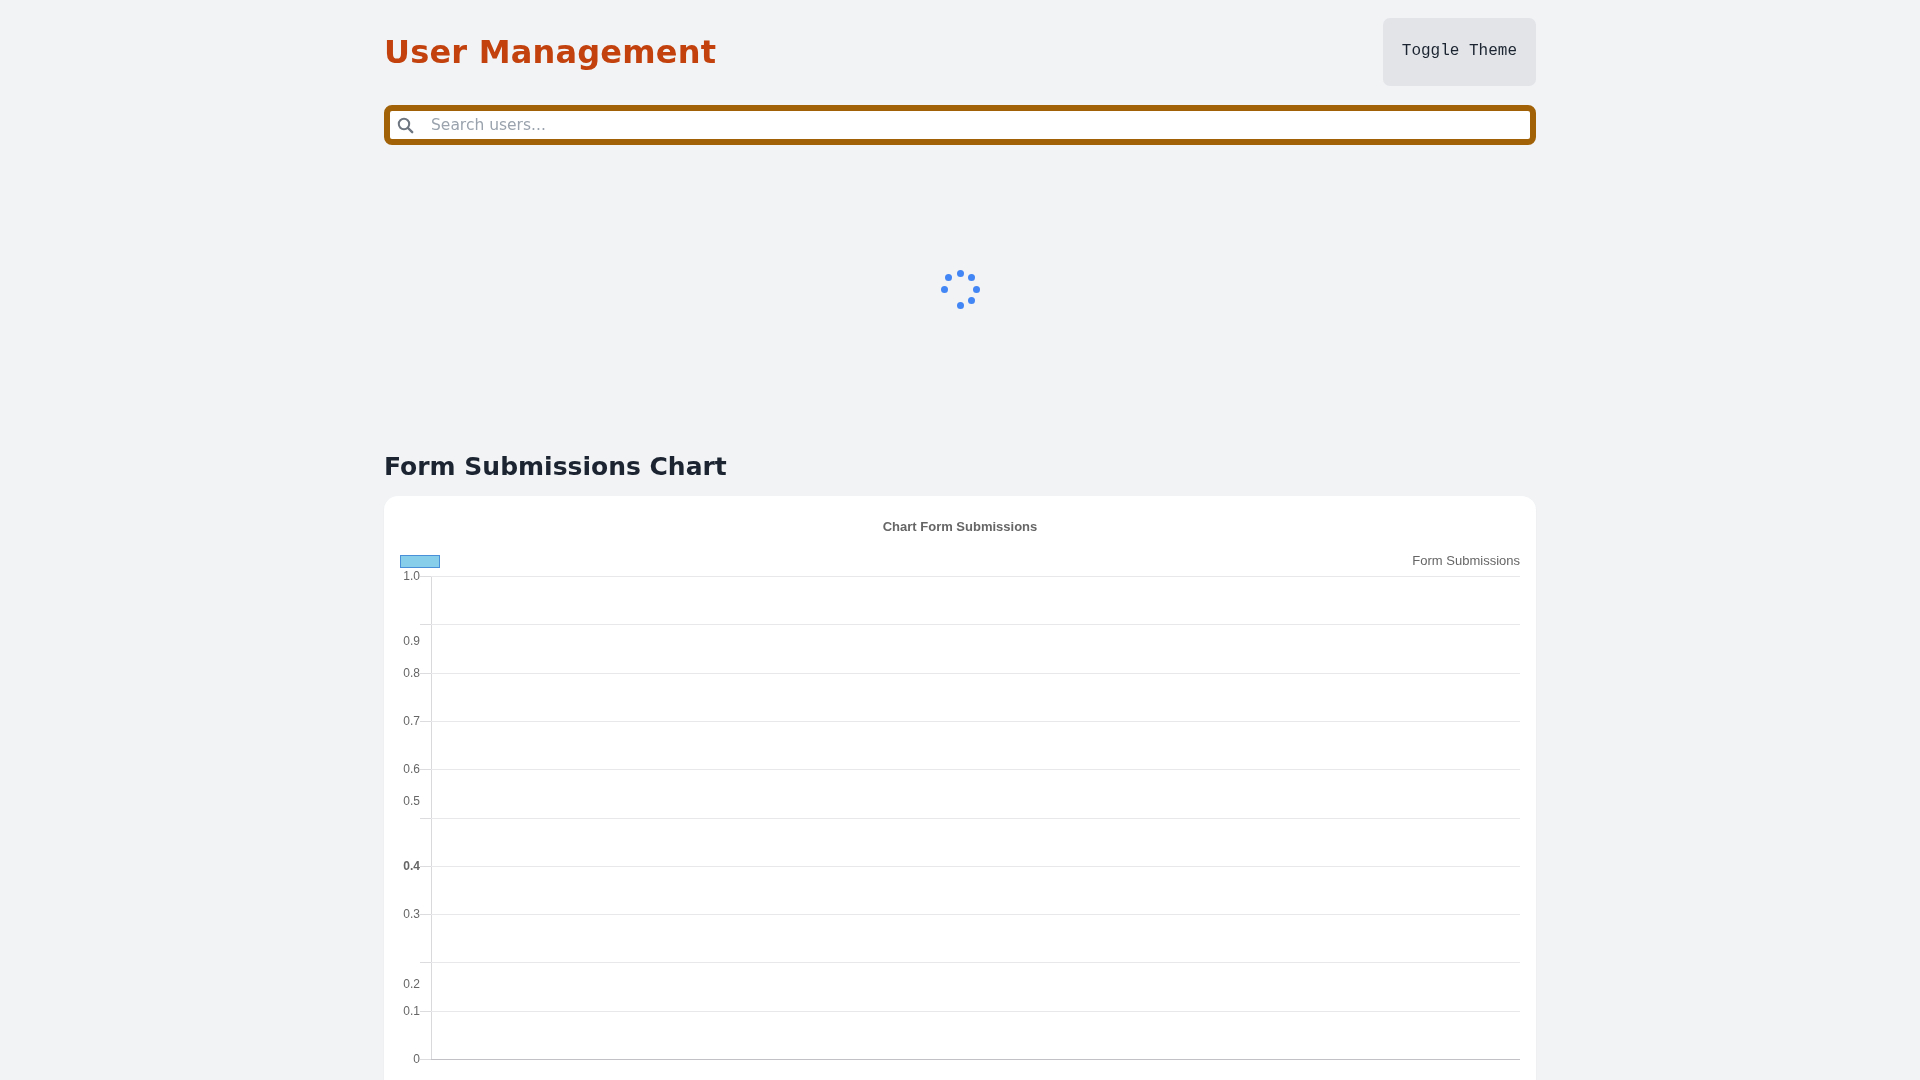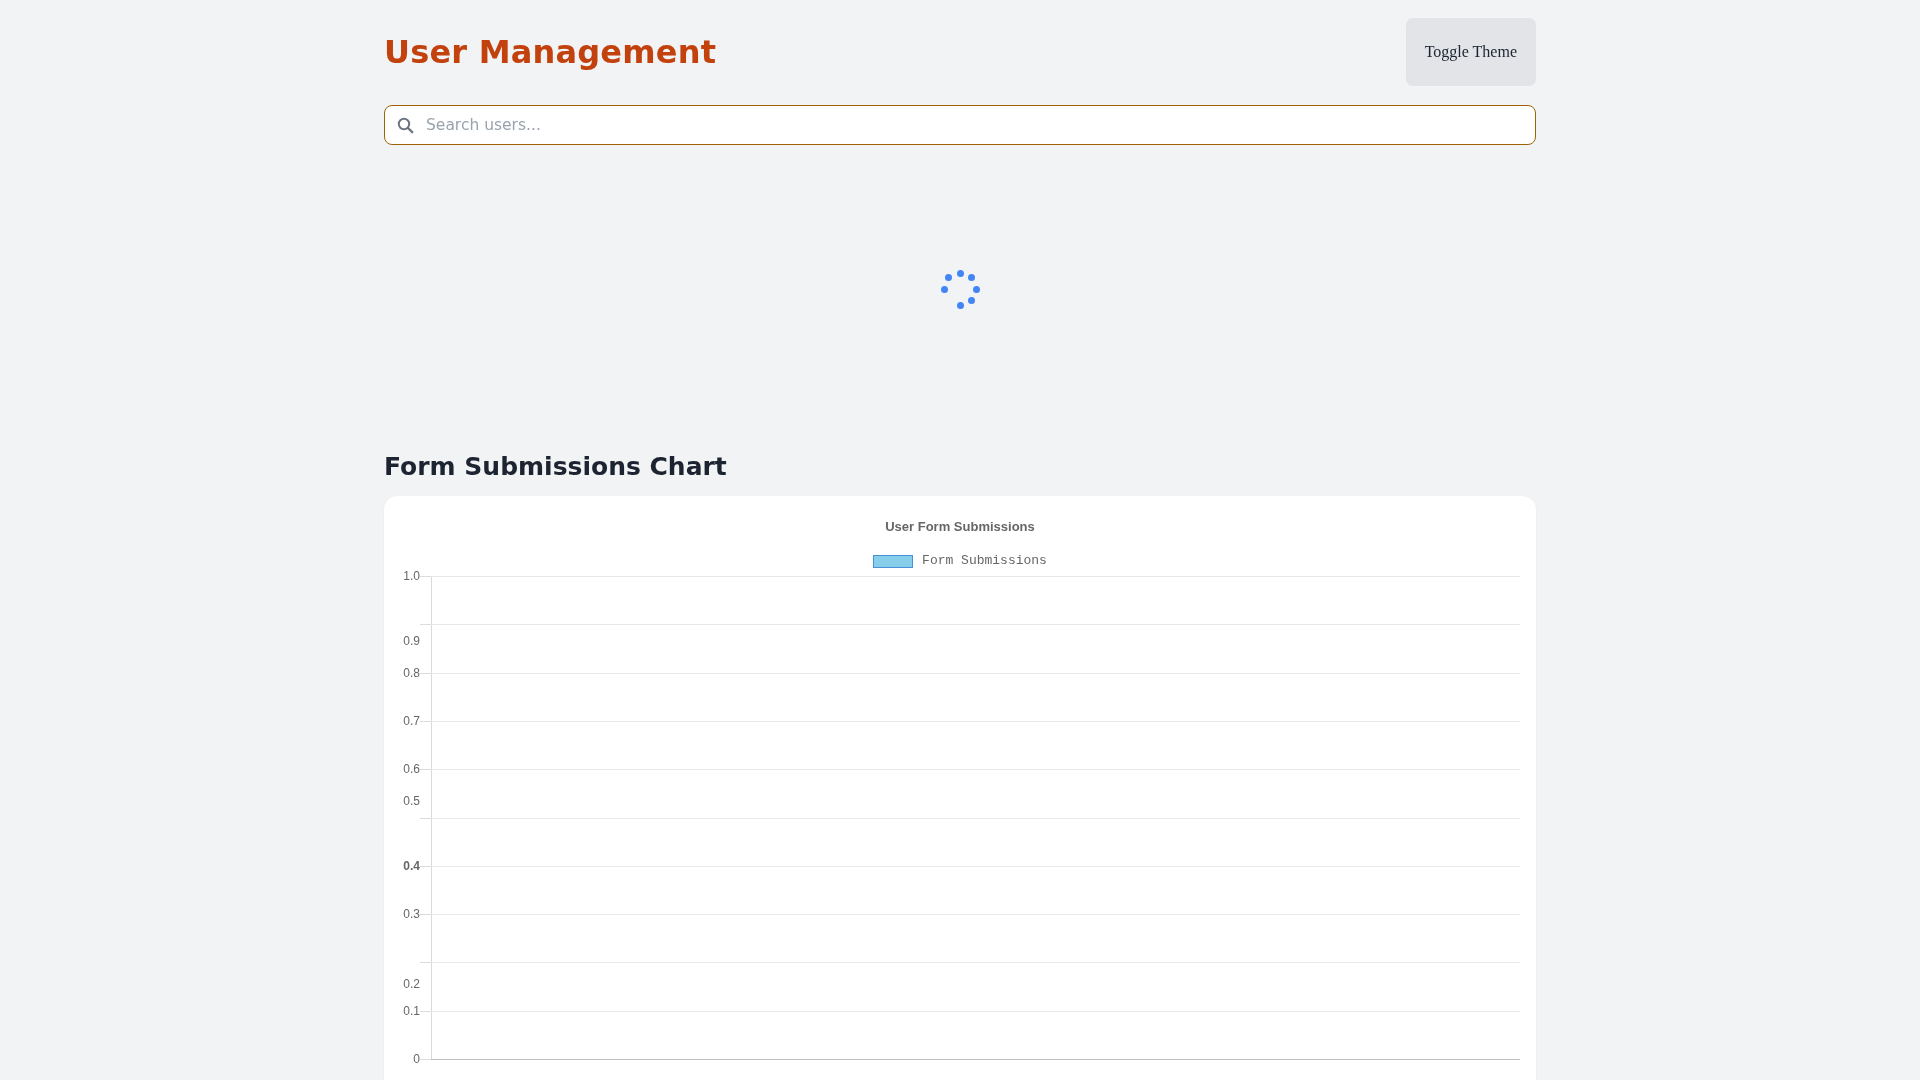--- a/index.html
+++ b/index.html
@@ -8,47 +8,47 @@
     background: #f1f3f5;
     font-family: "DejaVu Sans", "Liberation Sans", sans-serif;
     color: #1b2430;
   }
   .container { width: 1152px; margin: 0 auto; padding-top: 32px; }
 
   .header-row { display: flex; justify-content: space-between; align-items: center; height: 40px; }
   h1.page-title { font-size: 32px; font-weight: bold; color: #c2410c; letter-spacing: 0.2px; }
   .theme-btn {
     background: #e2e4e8; color: #1b2430; border: none; border-radius: 7px;
-    font-family: Liberation Serif, serif; font-size: 16px; padding: 24px 19px;
+    font-family: Liberation Mono, monospace; font-size: 16px; padding: 24px 19px;
     cursor: pointer; line-height: 1.2;
   }
 
   .search-wrap { position: relative; margin-top: 33px; height: 40px; }
   .search-wrap input {
-    width: 100%; height: 40px; border: 1px solid #a16207; border-radius: 8px;
+    width: 100%; height: 40px; border: 6px solid #a16207; border-radius: 8px;
     background: #ffffff; padding: 0 14px 0 41px; font-family: "DejaVu Sans", sans-serif;
     font-size: 15.5px; color: #374151; outline: none;
   }
   .search-wrap input::placeholder { color: #9aa3ad; }
   .search-icon { position: absolute; left: 13px; top: 12px; width: 17px; height: 17px; pointer-events: none; }
 
   .loading-area { height: 288px; display: flex; align-items: center; justify-content: center; }
   .spinner { position: relative; width: 38px; height: 38px; animation: rot 1s steps(8) infinite; }
   .spinner .dot { position: absolute; width: 7px; height: 7px; border-radius: 50%; }
   @keyframes rot { 100% { transform: rotate(360deg); } }
 
   h2.section-heading { margin-top: 19px; font-size: 25px; font-weight: bold; color: #1b2430; }
 
   .card {
     margin-top: 15px; background: #ffffff; border-radius: 14px;
     padding: 22px 16px 80px; box-shadow: 0 1px 2px rgba(0,0,0,0.05);
   }
   .chart-area { font-family: "Liberation Sans", sans-serif; }
   .chart-title { text-align: center; font-size: 13px; font-weight: bold; color: #666666; height: 18px; line-height: 18px; }
-  .legend-row { margin-top: 16px; height: 18px; display: flex; justify-content: center; align-items: center; font-family: Liberation Mono, monospace; }
+  .legend-row { margin-top: 16px; height: 18px; display: flex; justify-content: space-between; align-items: center; }
   .legend-swatch { display: inline-block; width: 40px; height: 13px; margin-right: 9px; }
   .legend-label { font-size: 13px; color: #666666; line-height: 18px; }
 
   .plot { position: relative; margin-top: 6px; margin-left: 14px; height: 483px; }
   .gridline { position: absolute; left: 17px; right: 0; height: 0; border-top: 1px solid #e8e8ea; }
   .gridline.zero { border-top: 1px solid #c2c2c6; }
   .tick { position: absolute; left: 6px; width: 11px; height: 1px; background: #dcdcdf; }
   .y-axis-line { position: absolute; left: 17px; top: 0; height: 483px; width: 1px; background: #d9d9dc; }
   .y-tick-label {
     position: absolute; left: -28px; width: 34px; text-align: right;
@@ -85,21 +85,21 @@
         <div class="dot" style="left: 4.18629px; top: 4.18629px; background: rgb(66, 133, 244);"></div>
         <div class="dot" style="left: 15.5px; top: -0.5px; background: rgb(66, 133, 244);"></div>
         <div class="dot" style="left: 26.8137px; top: 4.18629px; background: rgb(66, 133, 244);"></div>
       </div>
   </div>
 
   <h2 class="section-heading">Form Submissions Chart</h2>
 
   <div class="card">
     <div class="chart-area">
-      <div class="chart-title">User Form Submissions</div>
+      <div class="chart-title">Chart Form Submissions</div>
       <div class="legend-row">
         <span class="legend-swatch" id="legend-swatch" style="background: rgb(135, 206, 235); border: 1px solid rgb(74, 144, 217);"></span>
         <span class="legend-label">Form Submissions</span>
       </div>
       <div class="plot" id="plot">
         <div class="y-axis-line"></div>
       <div class="gridline" style="top: 0px;"></div>
           <div class="tick" style="top: 0px;"></div>
           <span class="y-tick-label" style="top: -7px;">1.0</span>
           <div class="gridline" style="top: 48.3px;"></div>

